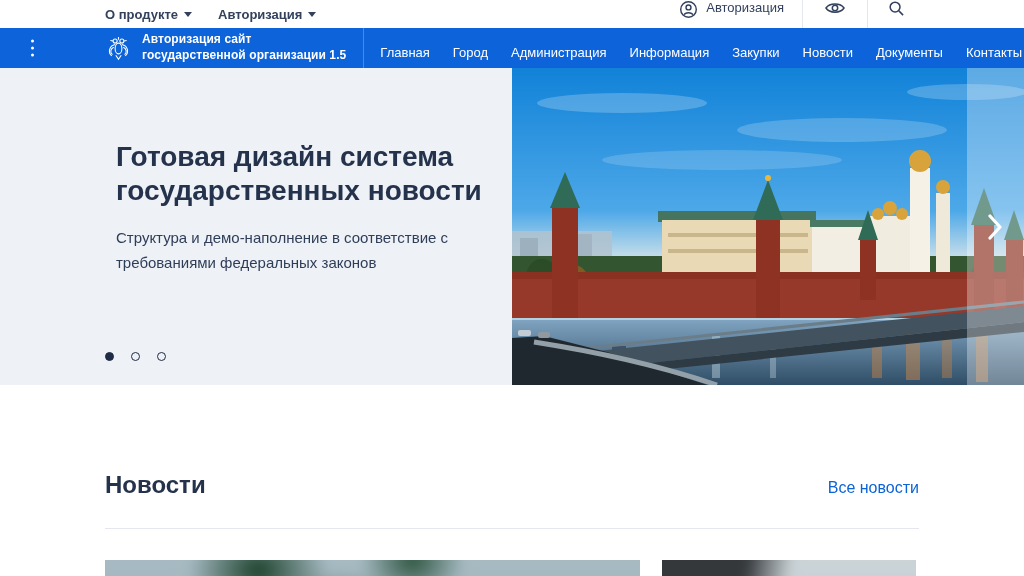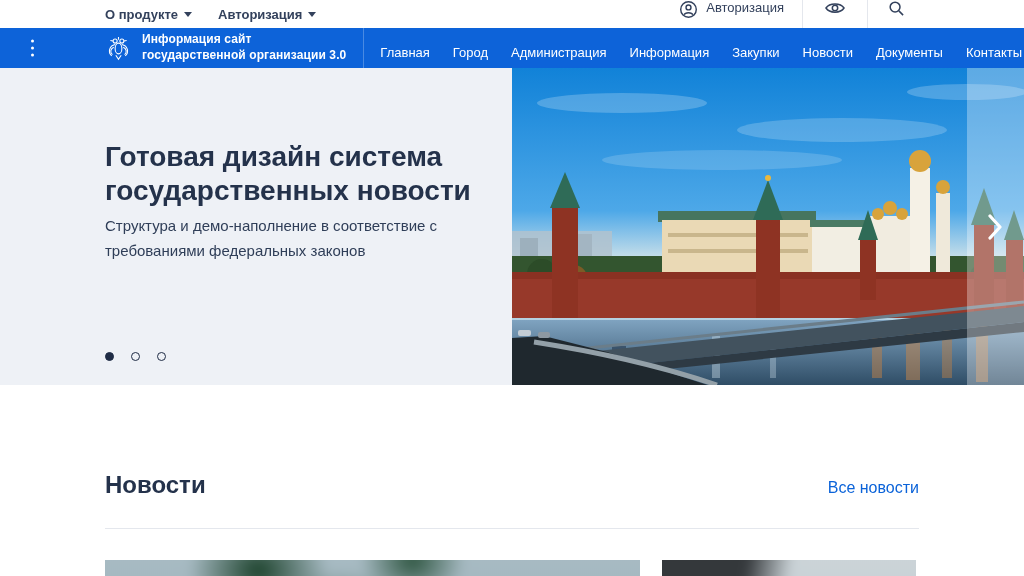--- a/index.html
+++ b/index.html
@@ -29,23 +29,23 @@
   .kebab i { width: 3px; height: 3px; border-radius: 50%; background: #fff; display: block; }
   .brand { display: flex; align-items: center; gap: 10px; margin-left: 105px; cursor: pointer; }
   .brand svg { display: block; }
   .brand-text { font-size: 12px; font-weight: 700; line-height: 1.3; letter-spacing: .1px; }
   .nav-divider { width: 1px; height: 40px; background: rgba(255,255,255,.25); margin: 0 7px 0 17px; }
   .nav-links { display: flex; align-items: center; gap: 23px; padding-left: 9px; margin-top: 8px; }
   .nav-link { font-size: 13px; font-weight: 500; color: #fff; cursor: pointer; white-space: nowrap; }
 
   
   .hero { position: relative; height: 317px; background: #eef1f6; }
-  .hero-text { position: absolute; left: 105px; top: 72px; width: 420px; }
+  .hero-text { position: absolute; left: 116px; top: 72px; width: 420px; }
   .hero-title { font-size: 28px; line-height: 1.23; font-weight: 700; color: #24324b; }
-  .hero-subtitle { margin-top: 5px; font-size: 15px; line-height: 1.65; color: #2f3e58; width: 392px; }
+  .hero-subtitle { margin-top: 17px; font-size: 15px; line-height: 1.65; color: #2f3e58; width: 392px; }
   .dots { position: absolute; left: 105px; bottom: 24px; display: flex; gap: 17px; }
   .dot { width: 9px; height: 9px; border-radius: 50%; border: 1.5px solid #1f2c45;
     background: transparent; cursor: pointer; }
   .dot.active { background: #1f2c45; }
   .hero-image { position: absolute; left: 512px; top: 0; width: 512px; height: 317px; overflow: hidden; }
   .hero-image svg { display: block; }
   .hero-next { position: absolute; right: 0; top: 0; width: 57px; height: 317px;
     background: rgba(255,255,255,.32); display: flex; align-items: center;
     justify-content: center; cursor: pointer; }
 
@@ -128,22 +128,22 @@
         <path d="M28 9 L32 8"></path>
         <path d="M20 3 v4"></path>
       <ellipse cx="20" cy="20" rx="5" ry="8"></ellipse>
       <path d="M15 14 C6 16 4 26 10 31"></path>
         <path d="M25 14 C34 16 36 26 30 31"></path>
       <path d="M13 18 C8 20 7 26 11 29"></path>
         <path d="M27 18 C32 20 33 26 29 29"></path>
       <path d="M16 30 L20 36 L24 30"></path>
     </svg>
     <div class="brand-text">
-      <div>Информация сайт</div>
-      <div>государственной организации 3.0</div>
+      <div>Авторизация сайт</div>
+      <div>государственной организации 1.5</div>
     </div>
   </div>
   <div class="nav-divider"></div>
   <nav class="nav-links">
     <a class="nav-link">Главная</a>
     <a class="nav-link">Город</a>
     <a class="nav-link">Администрация</a>
     <a class="nav-link">Информация</a>
     <a class="nav-link">Закупки</a>
     <a class="nav-link">Новости</a>

